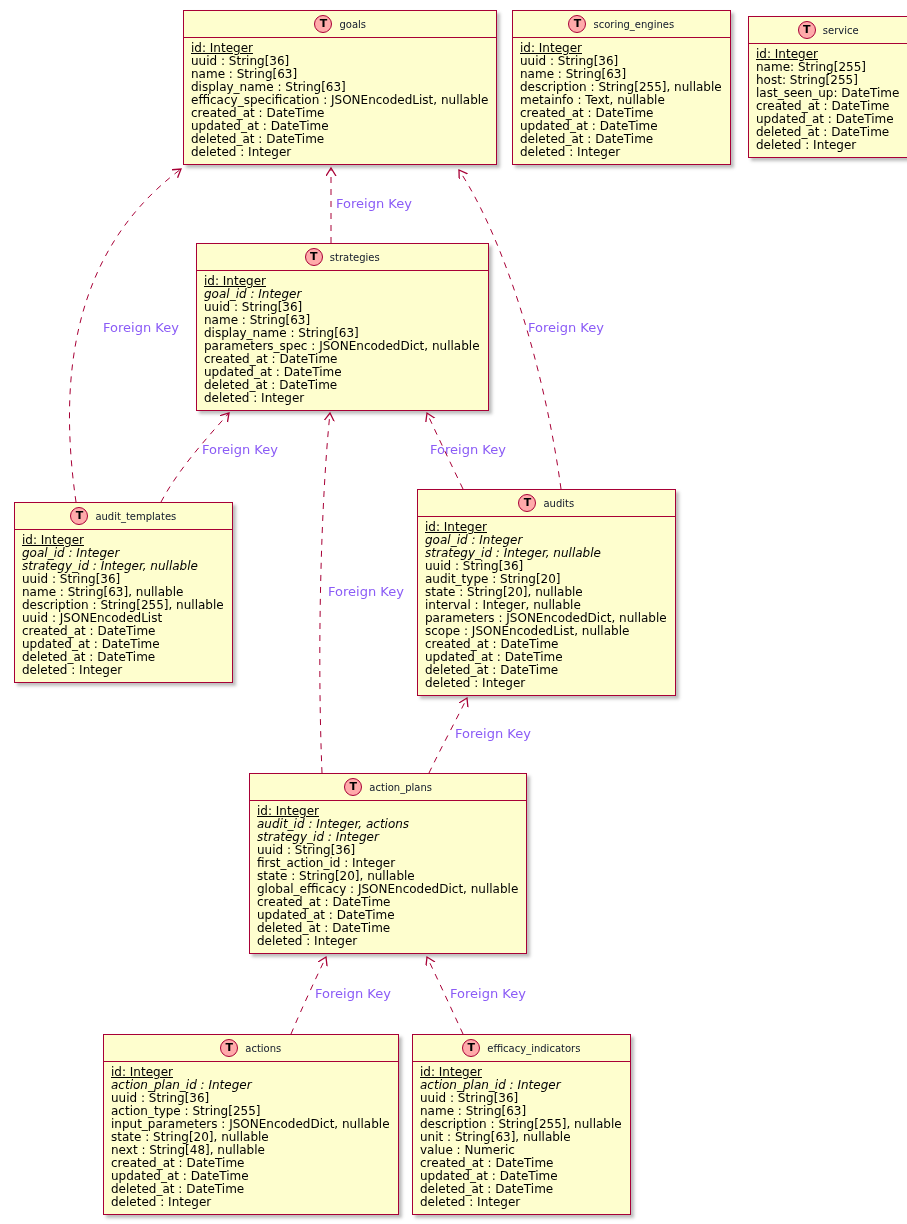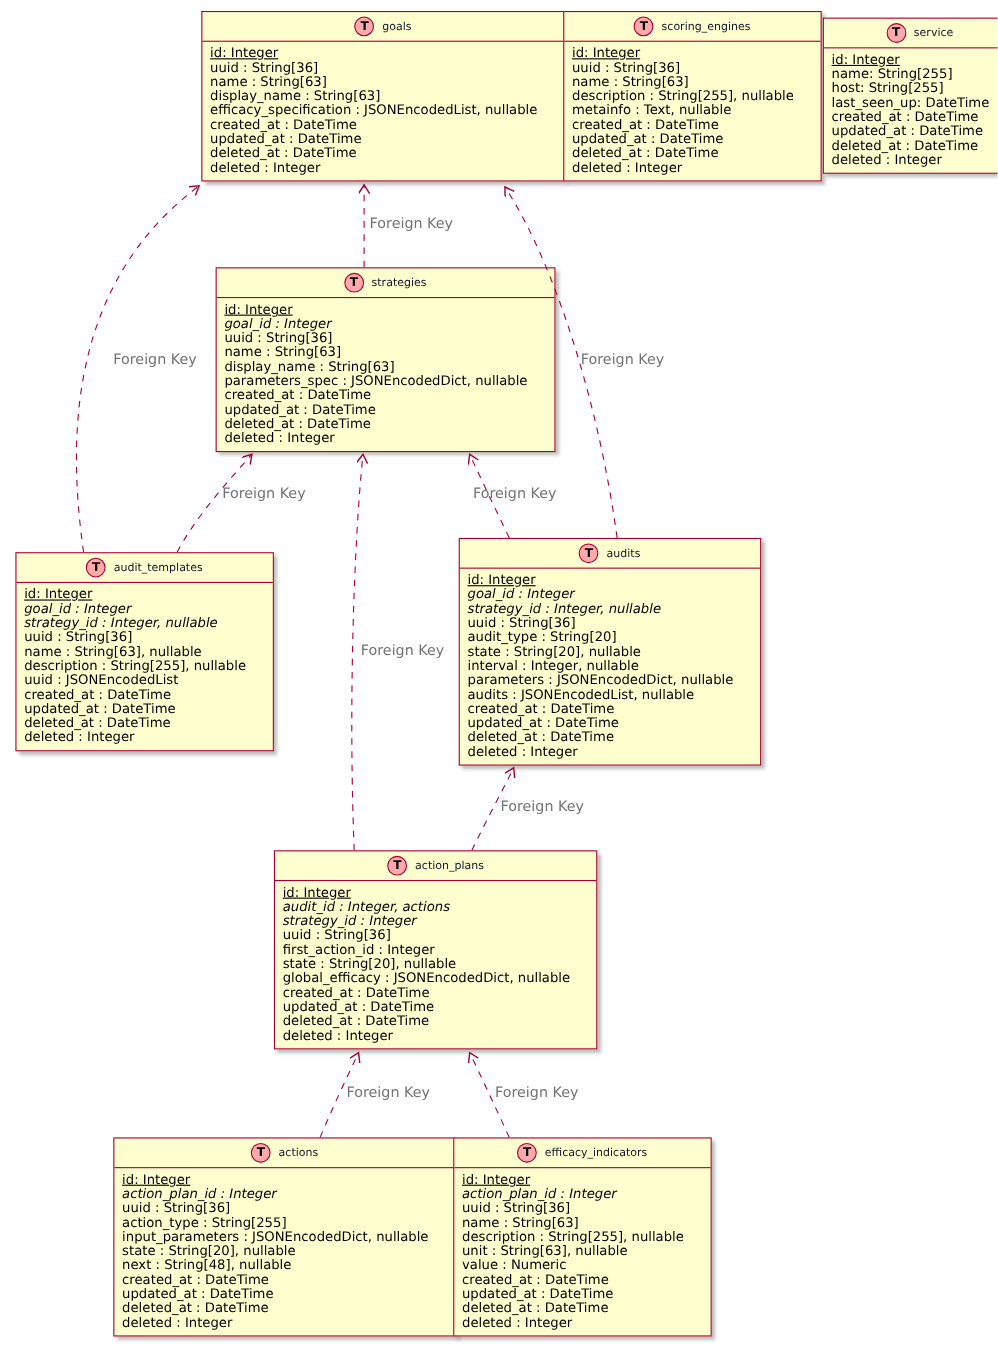--- a/index.html
+++ b/index.html
@@ -16,25 +16,25 @@
   .table-head{
     display:flex;align-items:center;justify-content:center;gap:7px;
     padding:4px 10px;border-bottom:1px solid var(--border,#A80036);
   }
   .spot{
     width:16px;height:16px;border-radius:50%;flex:none;
     background:var(--spot,#FFAAAA);border:1px solid var(--spot-border,#A80036);
     font:bold 11px/16px "DejaVu Sans",sans-serif;text-align:center;color:#000;
   }
   .tname{font-size:10px;color:#0f172a;white-space:nowrap;}
-  .table-body{padding:4px 24px 5px 7px;}
+  .table-body{padding:4px 8px 5px 7px;}
   .field{font-size:12px;line-height:13px;color:#000;white-space:nowrap;}
   .field.pk{text-decoration:underline;}
   .field.fk{font-style:italic;}
-  .rel-label{position:absolute;font-size:13px;color:#737373;white-space:nowrap;}
+  .rel-label{position:absolute;font-size:13px;color:#8b5cf6;white-space:nowrap;}
   svg.relations{position:absolute;left:0;top:0;pointer-events:none;}
 </style>
 </head>
 <body>
 
 <div id="stage" style="--fill: #FEFECE; --border: #A80036; --spot: #FFAAAA; --spot-border: #A80036; background: rgb(255, 255, 255);">
     <div class="table-box" style="left: 183px; top: 10px; min-width: 294px;">
       <div class="table-head">
         <span class="spot">T</span>
         <span class="tname">goals</span>
@@ -128,21 +128,21 @@
       </div>
       <div class="table-body">
         <div class="field pk">id: Integer</div>
         <div class="field fk">goal_id : Integer</div>
         <div class="field fk">strategy_id : Integer, nullable</div>
         <div class="field">uuid : String[36]</div>
         <div class="field">audit_type : String[20]</div>
         <div class="field">state : String[20], nullable</div>
         <div class="field">interval : Integer, nullable</div>
         <div class="field">parameters : JSONEncodedDict, nullable</div>
-        <div class="field">audits : JSONEncodedList, nullable</div>
+        <div class="field">scope : JSONEncodedList, nullable</div>
         <div class="field">created_at : DateTime</div>
         <div class="field">updated_at : DateTime</div>
         <div class="field">deleted_at : DateTime</div>
         <div class="field">deleted : Integer</div>
       </div>
     </div>
     <div class="table-box" style="left: 249px; top: 773px; min-width: 255px;">
       <div class="table-head">
         <span class="spot">T</span>
         <span class="tname">action_plans</span>

